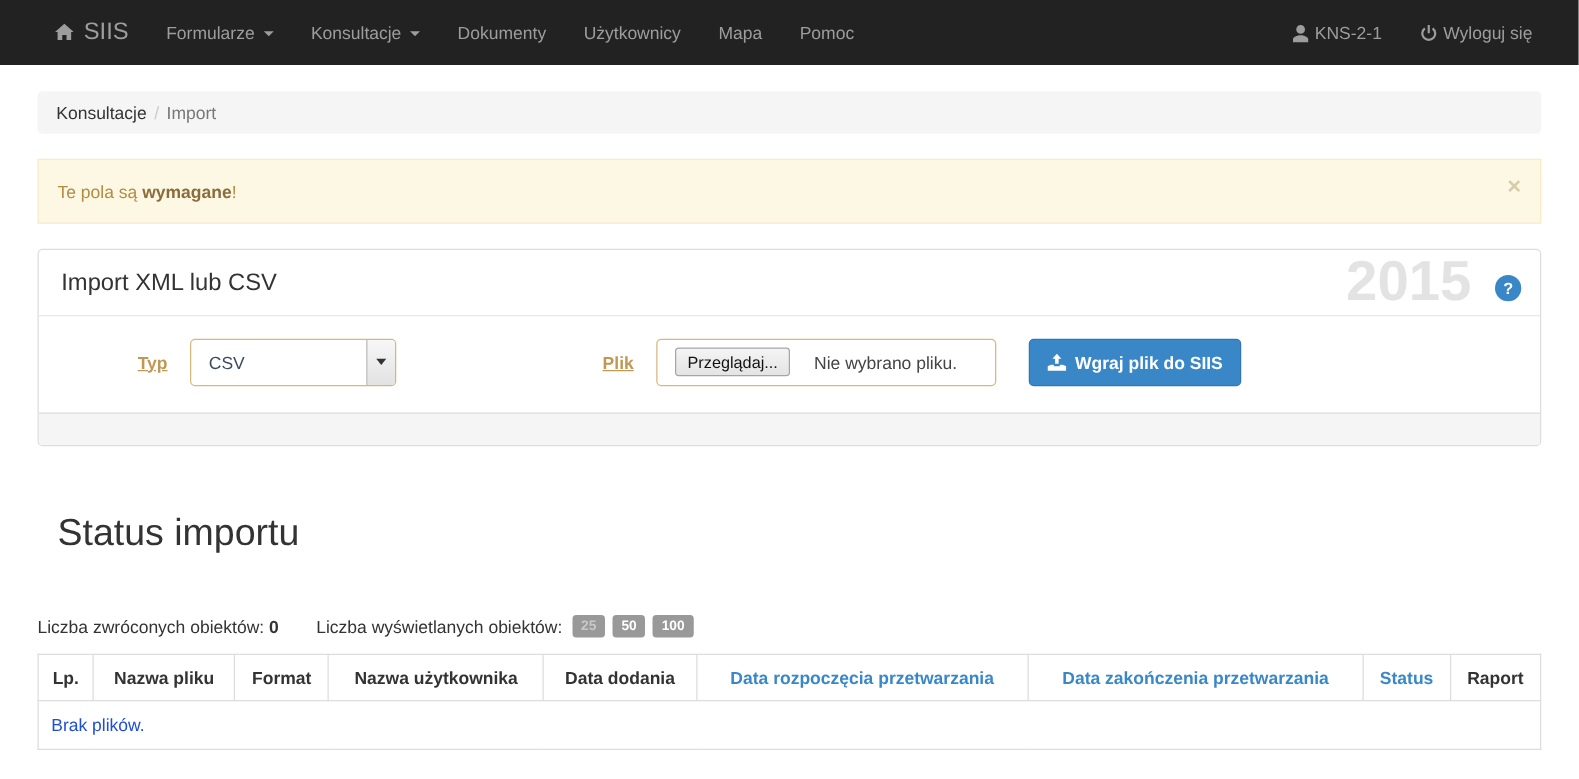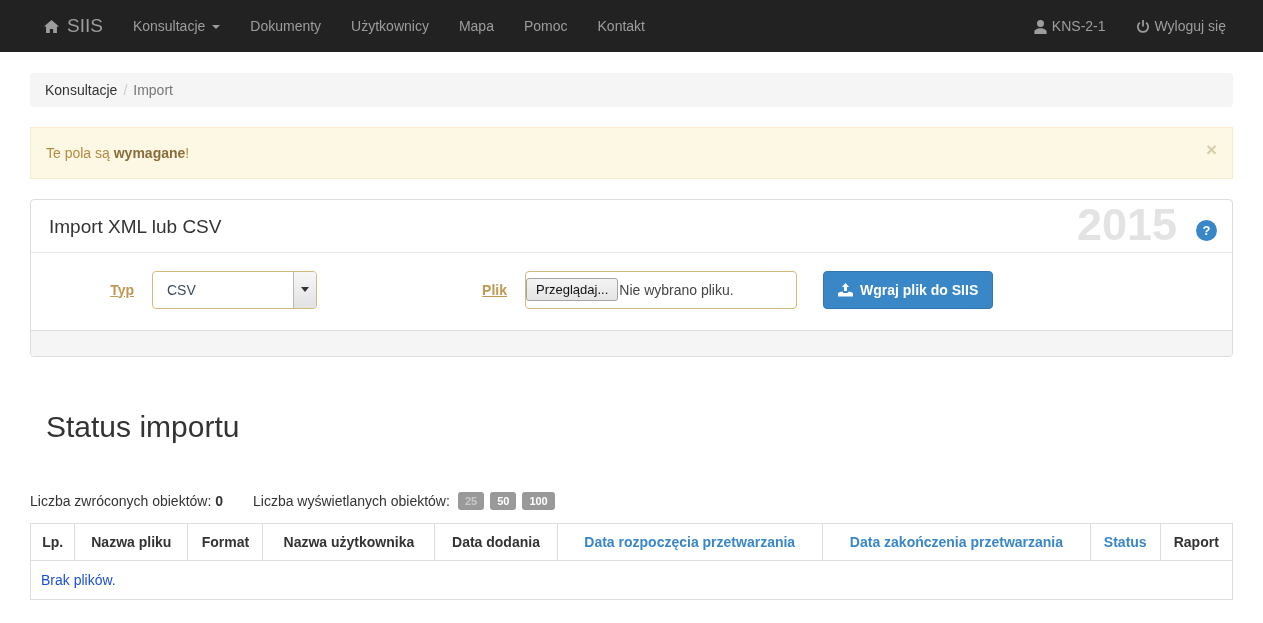--- a/index.html
+++ b/index.html
@@ -171,22 +171,22 @@
     border-right: 4px solid transparent;
     border-top: 5px solid #333;
   }
 
   .file-wrap {
     width: 272px; height: 38px;
     border: 1px solid #d3b97e;
     border-radius: 4px;
     background: #ffffff;
     display: flex; align-items: center;
-    padding: 0 0;
-    gap: 1px;
+    padding: 0 14px;
+    gap: 19px;
   }
   .file-btn {
     background: linear-gradient(to bottom,#f4f4f4,#e4e4e4);
     border: 1px solid #a5a5a5;
     border-radius: 3px;
     font-size: 13px; color: #111;
     padding: 3px 9px;
     cursor: pointer;
     font-family: "Liberation Sans", sans-serif;
     white-space: nowrap;
@@ -273,37 +273,38 @@
     <a class="brand">
       <span>
         <svg class="ico" width="15" height="15" viewBox="0 0 16 16" aria-hidden="true">
           <path d="M8 1 0 8h2.2v7h4.0v-4.3h3.6V15h4.0V8H16z"></path>
         </svg>
       </span>
       <span>SIIS</span>
     </a>
 
     <div class="nav-item">
+      <span>Formularze</span>
+      <span class="caret"></span>
+    </div>
+    <div class="nav-item">
       <span>Konsultacje</span>
       <span class="caret"></span>
     </div>
     <div class="nav-item">
       <span>Dokumenty</span>
     </div>
     <div class="nav-item">
       <span>Użytkownicy</span>
     </div>
     <div class="nav-item">
       <span>Mapa</span>
     </div>
     <div class="nav-item">
       <span>Pomoc</span>
-    </div>
-    <div class="nav-item">
-      <span>Kontakt</span>
     </div>
   </div>
 
   <div class="nav-right">
     <div class="nav-item">
       <span>
         <svg class="ico" width="13" height="14" viewBox="0 0 14 16" aria-hidden="true">
           <path d="M7 8a4 4 0 100-8 4 4 0 000 8zm0 1.4c-3.2 0-7 1.6-7 3.6V16h14v-3c0-2-3.8-3.6-7-3.6z"></path>
         </svg>
       </span>

